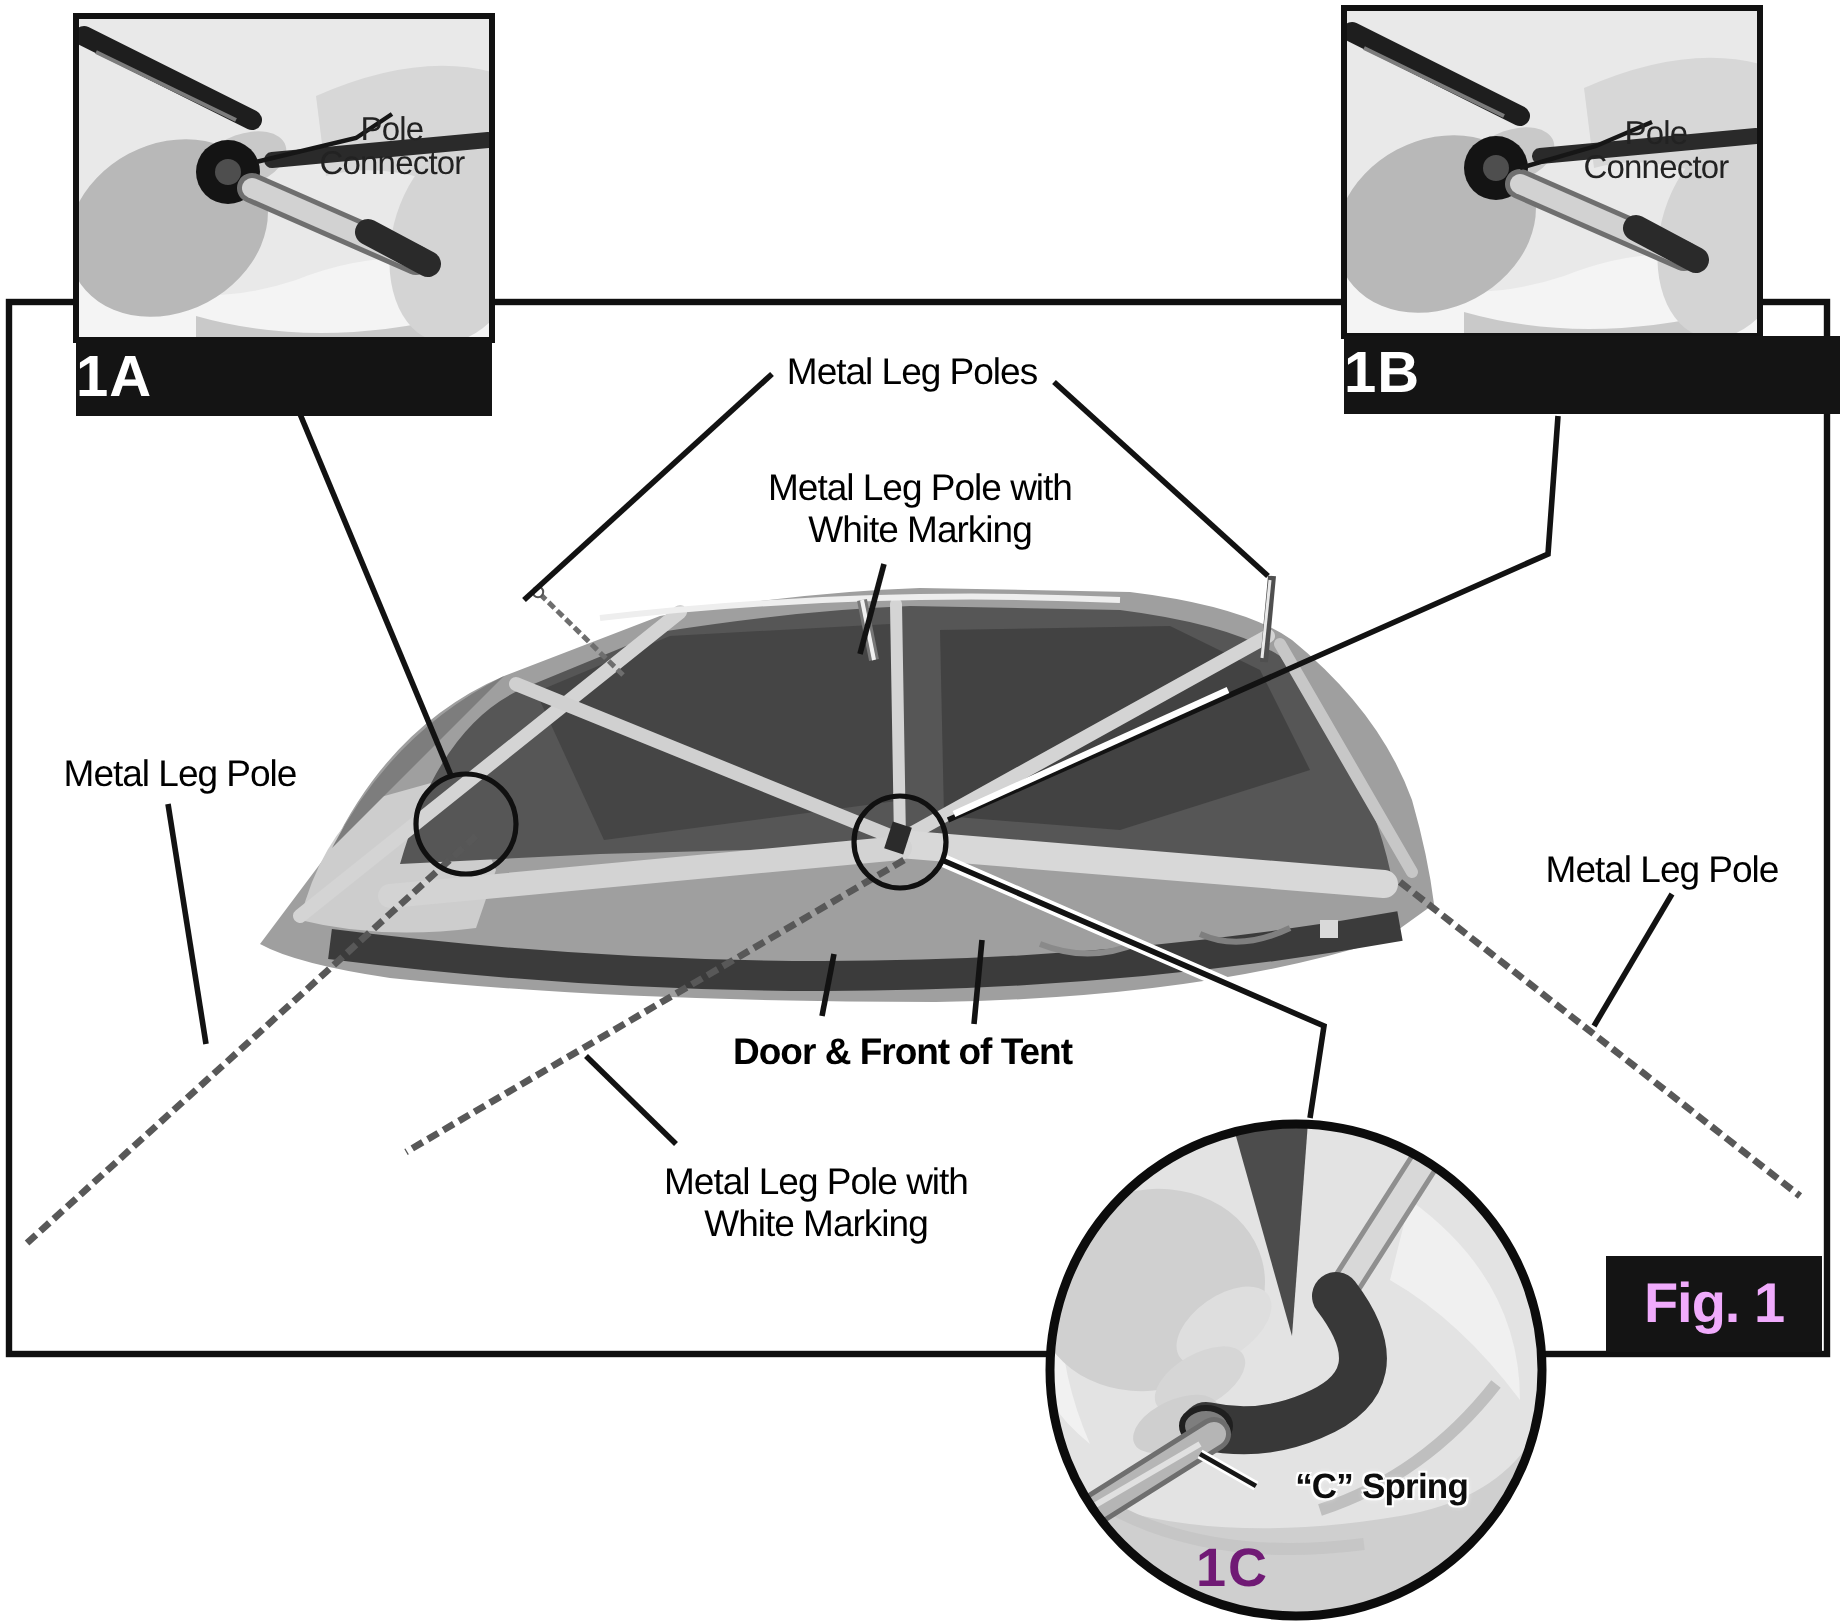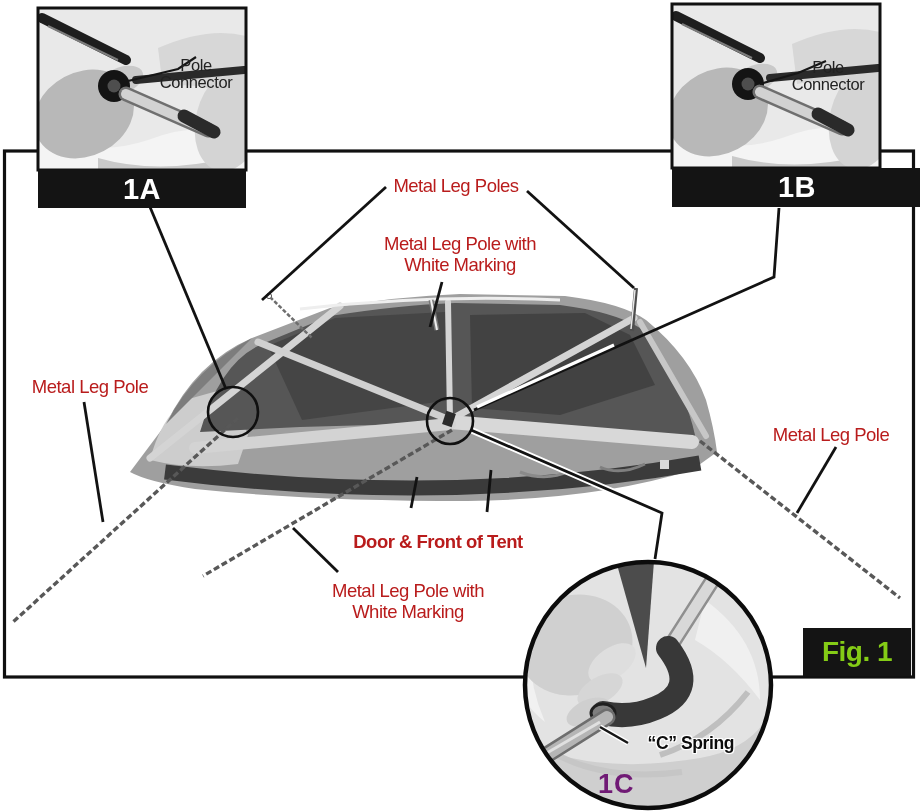--- a/index.html
+++ b/index.html
@@ -3,35 +3,35 @@
 <meta charset="utf-8">
 <style>
   html,body{margin:0;padding:0;background:#fff;}
   #stage{
     position:relative;width:920px;height:812px;background:#ffffff;overflow:hidden;
     font-family:"Liberation Sans", sans-serif;color:#161616;
   }
   #art{position:absolute;left:0;top:0;width:920px;height:812px;}
   .lbl{
     position:absolute;text-align:center;font-size:18.5px;line-height:21px;
-    letter-spacing:-0.5px;color:#b91c1c;white-space:nowrap;
+    letter-spacing:-0.5px;color:#000000;white-space:nowrap;
   }
   .lbl.bold{font-weight:bold;}
   .callout{
     position:absolute;text-align:center;font-size:16.5px;line-height:17px;
     letter-spacing:-0.4px;color:#222;margin-top:44px;
   }
   .panel-bar{
     position:absolute;background:#141414;color:#ffffff;
-    display:flex;align-items:center;justify-content:center;
+    display:flex;align-items:center;
     font-weight:bold;font-size:29px;letter-spacing:0.5px;
   }
   .fig-box{
     position:absolute;left:803px;top:628px;width:108px;height:48px;
-    background:#141414;color:#84cc16;display:flex;align-items:center;justify-content:center;
+    background:#141414;color:#f0abfc;display:flex;align-items:center;justify-content:center;
     font-weight:bold;font-size:28px;letter-spacing:-0.5px;
   }
   .c-spring{
     position:absolute;left:618px;top:733px;width:116px;text-align:right;
     font-size:17.5px;font-weight:bold;letter-spacing:-0.4px;color:#0d0d0d;
     text-shadow:-1px -1px 0 #fff,1px -1px 0 #fff,-1px 1px 0 #fff,1px 1px 0 #fff,0 0 3px #fff;
   }
   .label-1c{
     position:absolute;left:598px;top:769px;width:104px;text-align:left;
     font-size:27px;font-weight:bold;color:#701a75;letter-spacing:1px;
@@ -215,21 +215,21 @@
 
   <div class="lbl" style="left:370px;top:233px;width:180px;">
     <div>Metal Leg Pole with</div>
     <div>White Marking</div>
   </div>
 
   <div class="lbl" style="left:24px;top:376px;width:132px;">Metal Leg Pole</div>
 
   <div class="lbl" style="left:765px;top:424px;width:132px;">Metal Leg Pole</div>
 
-  <div class="lbl bold" style="left:340px;top:531px;width:196px;">Door &amp; Front of Tent</div>
+  <div class="lbl bold" style="left:340px;top:515px;width:196px;text-align:right;">Door &amp; Front of Tent</div>
 
   <div class="lbl" style="left:318px;top:580px;width:180px;">
     <div>Metal Leg Pole with</div>
     <div>White Marking</div>
   </div>
 
   <div class="c-spring">“C” Spring</div>
   <div class="label-1c">1C</div>
 
 </div>

